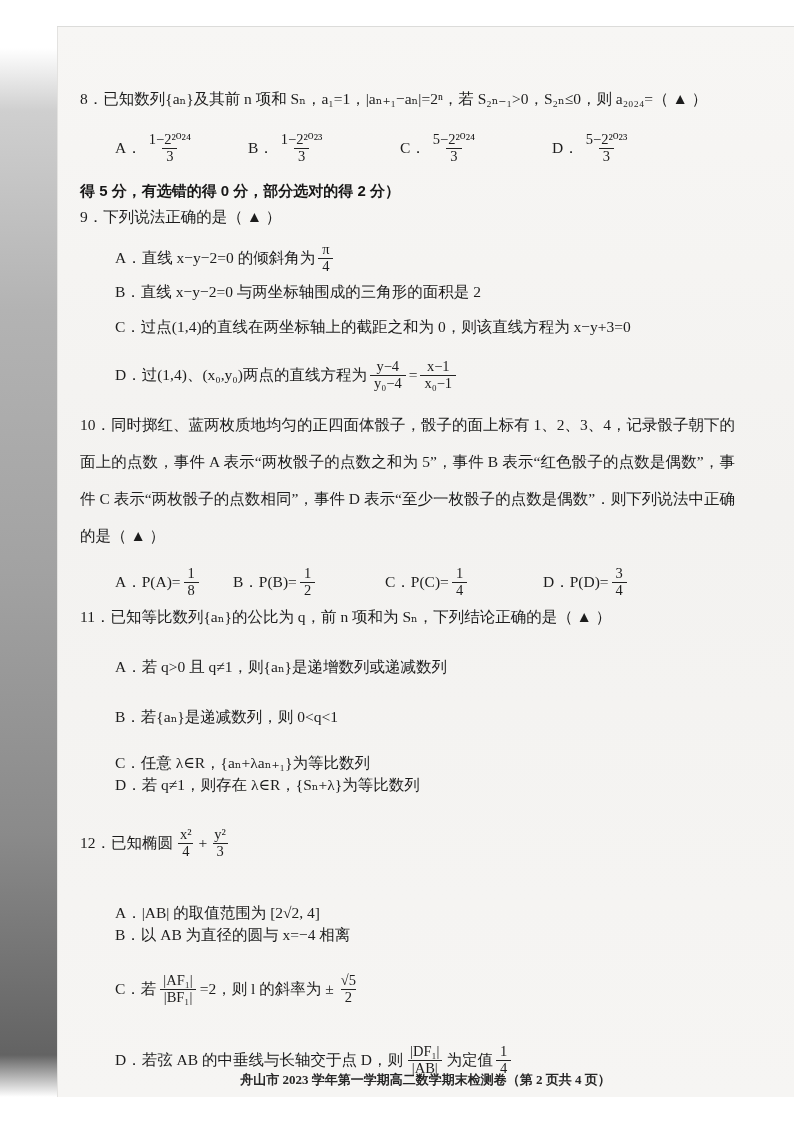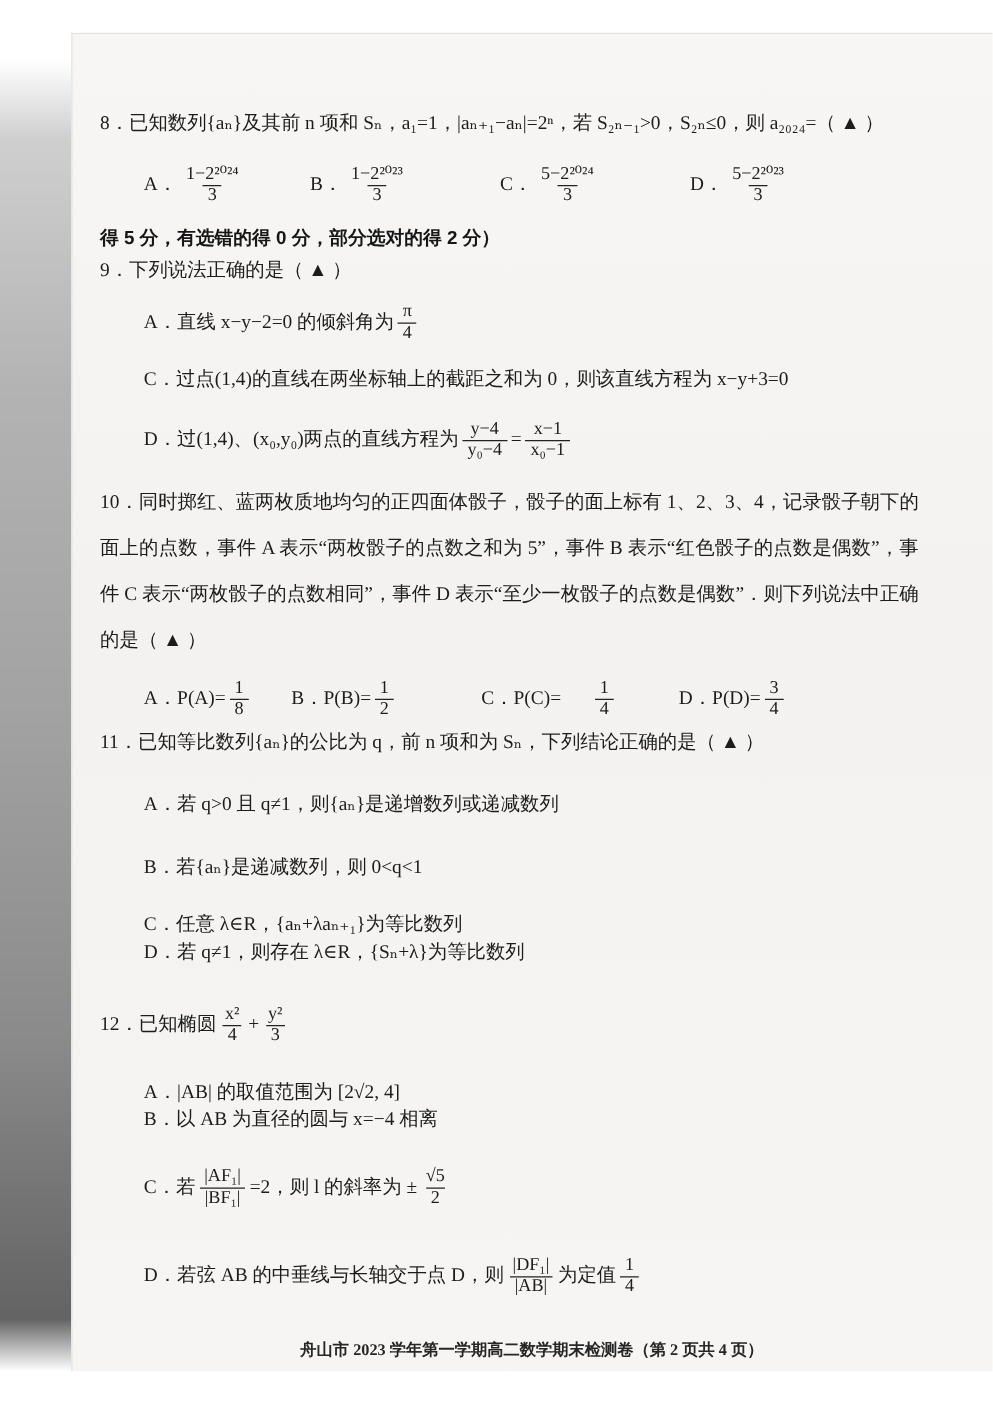--- a/index.html
+++ b/index.html
@@ -87,20 +87,21 @@
     </div>
 
     <div class="stem" style="margin-top:3px;">9．下列说法正确的是（ ▲ ）</div>
     <div class="opt" style="margin-top:8px;height:44px;">
       <span>A．直线 x−y−2=0 的倾斜角为</span>
       <span class="frac">
           <span class="num">π</span>
           <span class="den">4</span>
         </span>
     </div>
+    <div class="optline" style="margin-top:1px;">B．直线 x−y−2=0 与两坐标轴围成的三角形的面积是 2</div>
     <div class="optline" style="margin-top:13px;">C．过点(1,4)的直线在两坐标轴上的截距之和为 0，则该直线方程为 x−y+3=0</div>
     <div class="opt" style="margin-top:14px;height:46px;">
       <span>D．过(1,4)、(x₀,y₀)两点的直线方程为</span>
       <span class="frac">
           <span class="num">y−4</span>
           <span class="den">y₀−4</span>
         </span>
       <span>=</span>
       <span class="frac">
           <span class="num">x−1</span>
@@ -117,21 +118,21 @@
             <span class="den">8</span>
           </span>
       </div>
       <div class="cell" style="width:152px;">
         <span>B．P(B)=</span>
         <span class="frac">
             <span class="num">1</span>
             <span class="den">2</span>
           </span>
       </div>
-      <div class="cell" style="width:158px;gap:24px;">
+      <div class="cell" style="width:158px;">
         <span>C．P(C)=</span>
         <span class="frac">
             <span class="num">1</span>
             <span class="den">4</span>
           </span>
       </div>
       <div class="cell">
         <span>D．P(D)=</span>
         <span class="frac">
             <span class="num">3</span>
@@ -151,21 +152,21 @@
       <span class="frac">
           <span class="num">x²</span>
           <span class="den">4</span>
         </span>
       <span>+</span>
       <span class="frac">
           <span class="num">y²</span>
           <span class="den">3</span>
         </span>
     </div>
-    <div class="optline" style="margin-top:16px;">A．|AB| 的取值范围为 [2√2, 4]</div>
+    <div class="optline" style="margin-top:32px;">A．|AB| 的取值范围为 [2√2, 4]</div>
     <div class="optline" style="">B．以 AB 为直径的圆与 x=−4 相离</div>
     <div class="opt" style="margin-top:12px;height:62px;">
       <span>C．若</span>
       <span class="frac">
           <span class="num">|AF₁|</span>
           <span class="den">|BF₁|</span>
         </span>
       <span>=2，则 l 的斜率为 ±</span>
       <span class="frac">
           <span class="num">√5</span>

